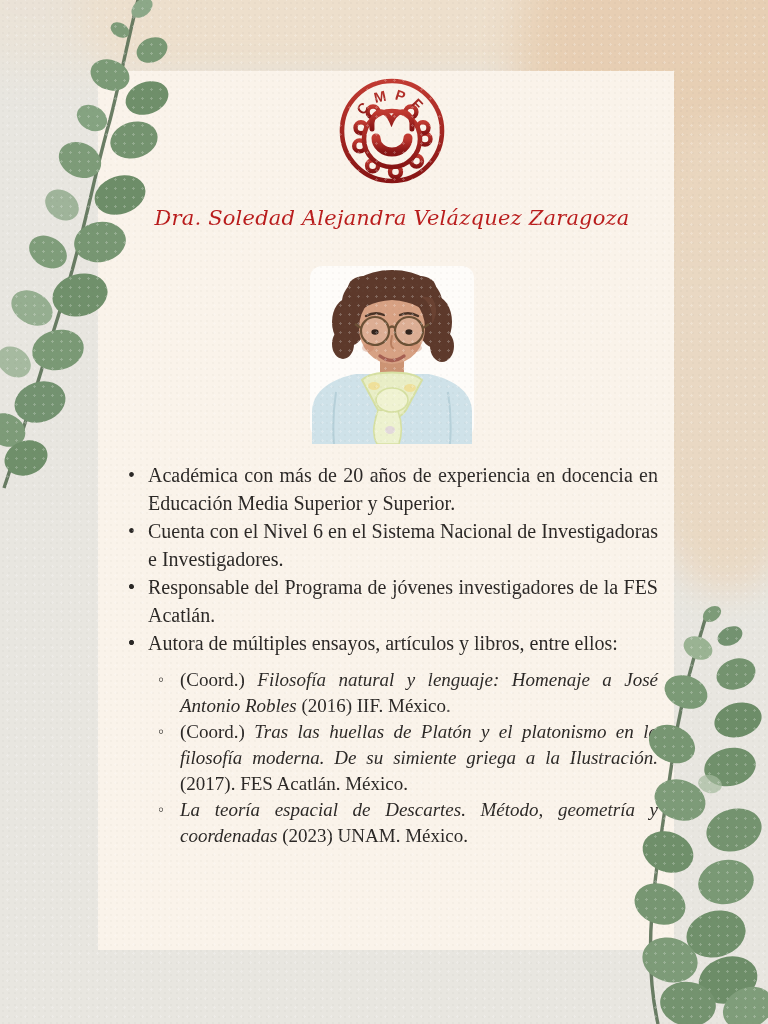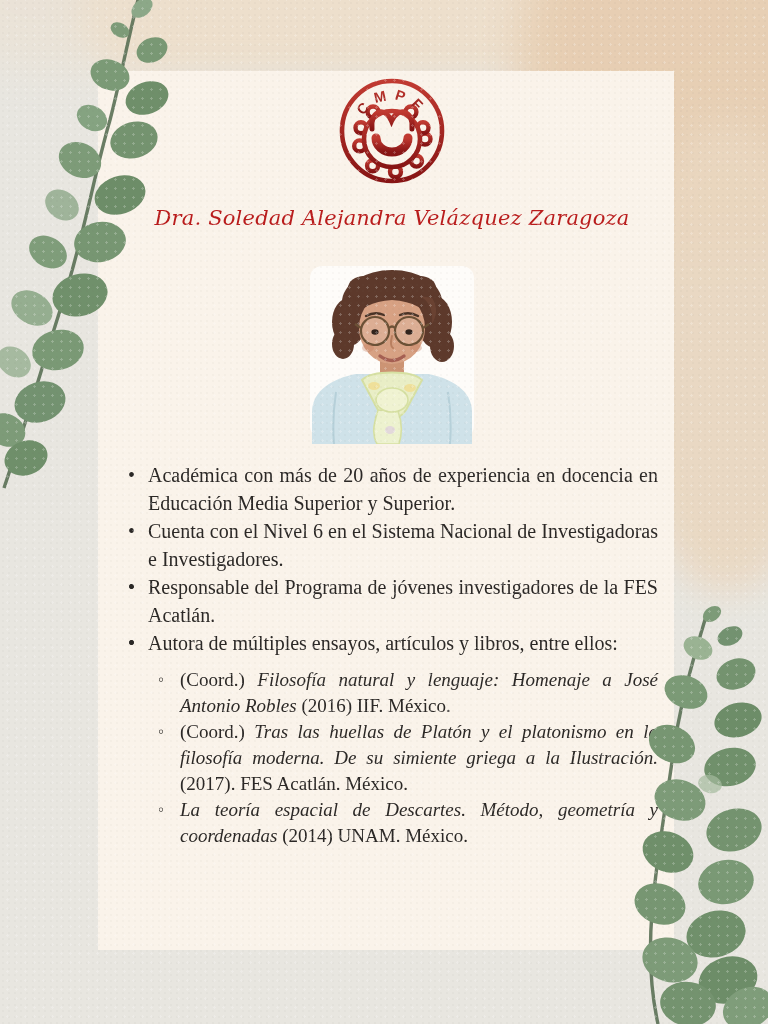--- a/index.html
+++ b/index.html
@@ -200,21 +200,21 @@
     <li>
       <span class="marker">◦</span>
       <span class="li-text"><span>(Coord.) </span><span class="pub-title">Filosofía natural y lenguaje: Homenaje a José Antonio Robles</span><span> (2016) IIF. México.</span></span>
     </li>
     <li>
       <span class="marker">◦</span>
       <span class="li-text"><span>(Coord.) </span><span class="pub-title">Tras las huellas de Platón y el platonismo en la filosofía moderna. De su simiente griega a la Ilustración.</span><span> (2017). FES Acatlán. México.</span></span>
     </li>
     <li>
       <span class="marker">◦</span>
-      <span class="li-text"><span></span><span class="pub-title">La teoría espacial de Descartes. Método, geometría y coordenadas</span><span> (2014) UNAM. México.</span></span>
+      <span class="li-text"><span></span><span class="pub-title">La teoría espacial de Descartes. Método, geometría y coordenadas</span><span> (2023) UNAM. México.</span></span>
     </li>
   </ul>
 
 </div>
 
 <svg class="branch branch-tl" width="215" height="500" viewBox="0 0 215 500">
   <path d="M 12 498 C 38 420 52 370 72 308 C 92 245 102 185 118 130 C 128 92 136 48 148 2" fill="none" stroke="#5a7055" stroke-width="3.4" opacity="0.9"></path>
   <g>
     <ellipse cx="150" cy="18" rx="12" ry="8" fill="#8ca888" transform="rotate(-40 150 18)"></ellipse>
     <ellipse cx="128" cy="40" rx="10" ry="7" fill="#7d9b78" transform="rotate(30 128 40)"></ellipse>

